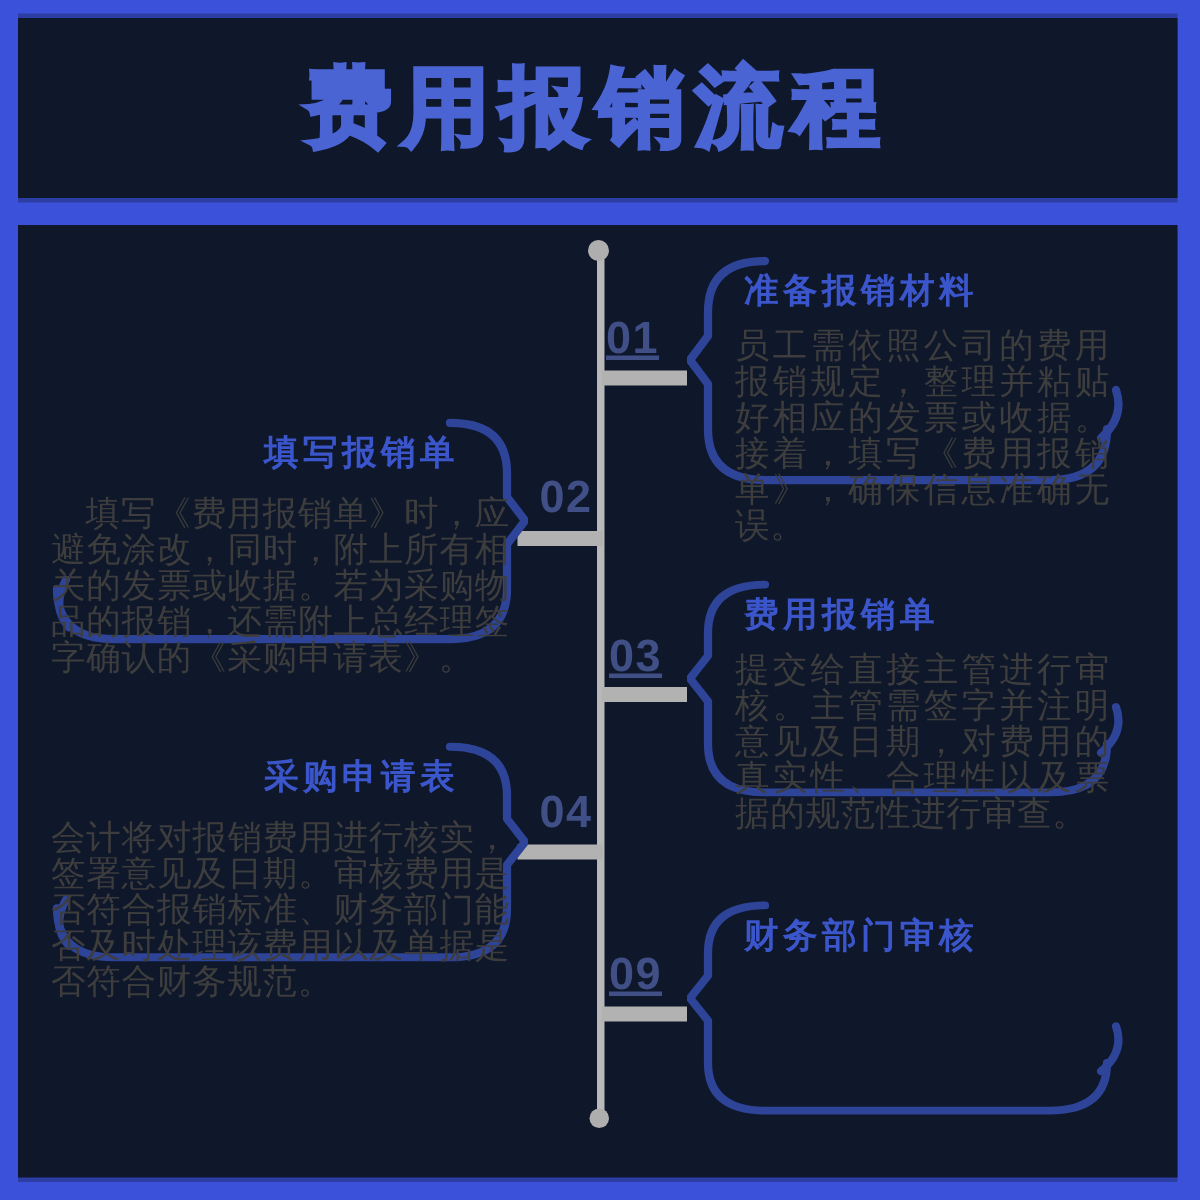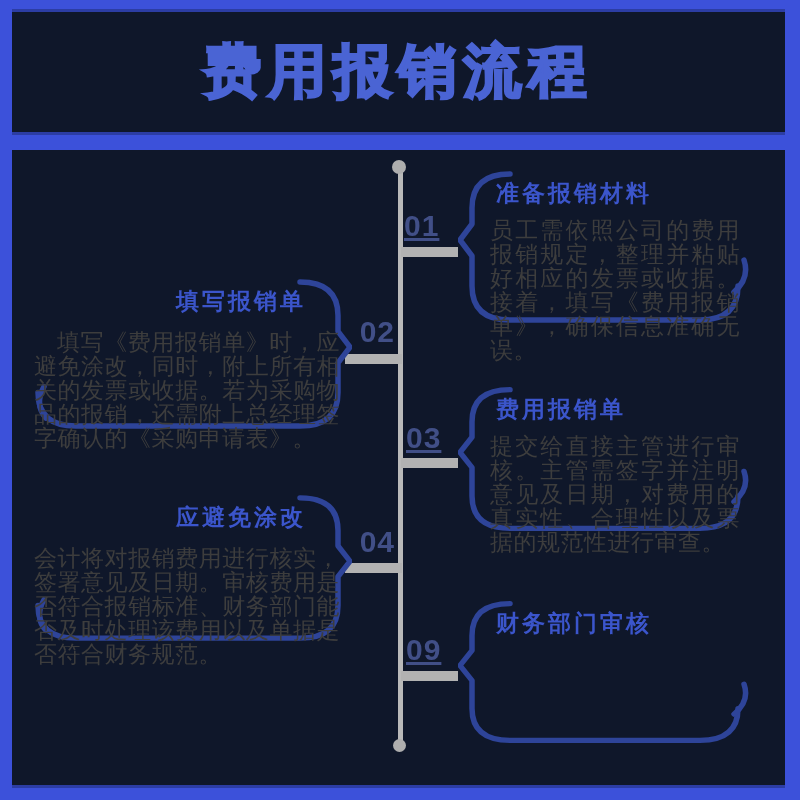--- a/index.html
+++ b/index.html
@@ -112,21 +112,21 @@
     <div class="b-body">提交给直接主管进行审核。主管需签字并注明意见及日期，对费用的真实性、合理性以及票据的规范性进行审查。</div>
   </div>
 
   <div class="bubble left" id="bubble-4">
     <svg viewBox="0 0 332 158" preserveAspectRatio="none">
       <g fill="none" stroke="#2e4499" stroke-width="5.5" stroke-linecap="round" stroke-linejoin="round">
         <path d="M 280 6 Q 318 6 318 40 L 318 56 L 330 72 L 318 88 L 318 118 Q 318 152 280 152 L 56 152 Q 18 152 18 118"></path>
         <path d="M 24 112 Q 14 130 26 144"></path>
       </g>
     </svg>
-    <div class="b-title">应避免涂改</div>
+    <div class="b-title">采购申请表</div>
     <div class="b-body">会计将对报销费用进行核实，签署意见及日期。审核费用是否符合报销标准、财务部门能否及时处理该费用以及单据是否符合财务规范。</div>
   </div>
 
   <div class="bubble right" id="bubble-5">
     <svg viewBox="0 0 292 158" preserveAspectRatio="none">
       <g fill="none" stroke="#2e4499" stroke-width="5.5" stroke-linecap="round" stroke-linejoin="round">
         <path d="M 52 6 Q 14 6 14 40 L 14 56 L 2 72 L 14 88 L 14 118 Q 14 152 52 152 L 242 152 Q 280 152 280 118"></path>
         <path d="M 286 92 Q 292 110 276 124"></path>
       </g>
     </svg>

